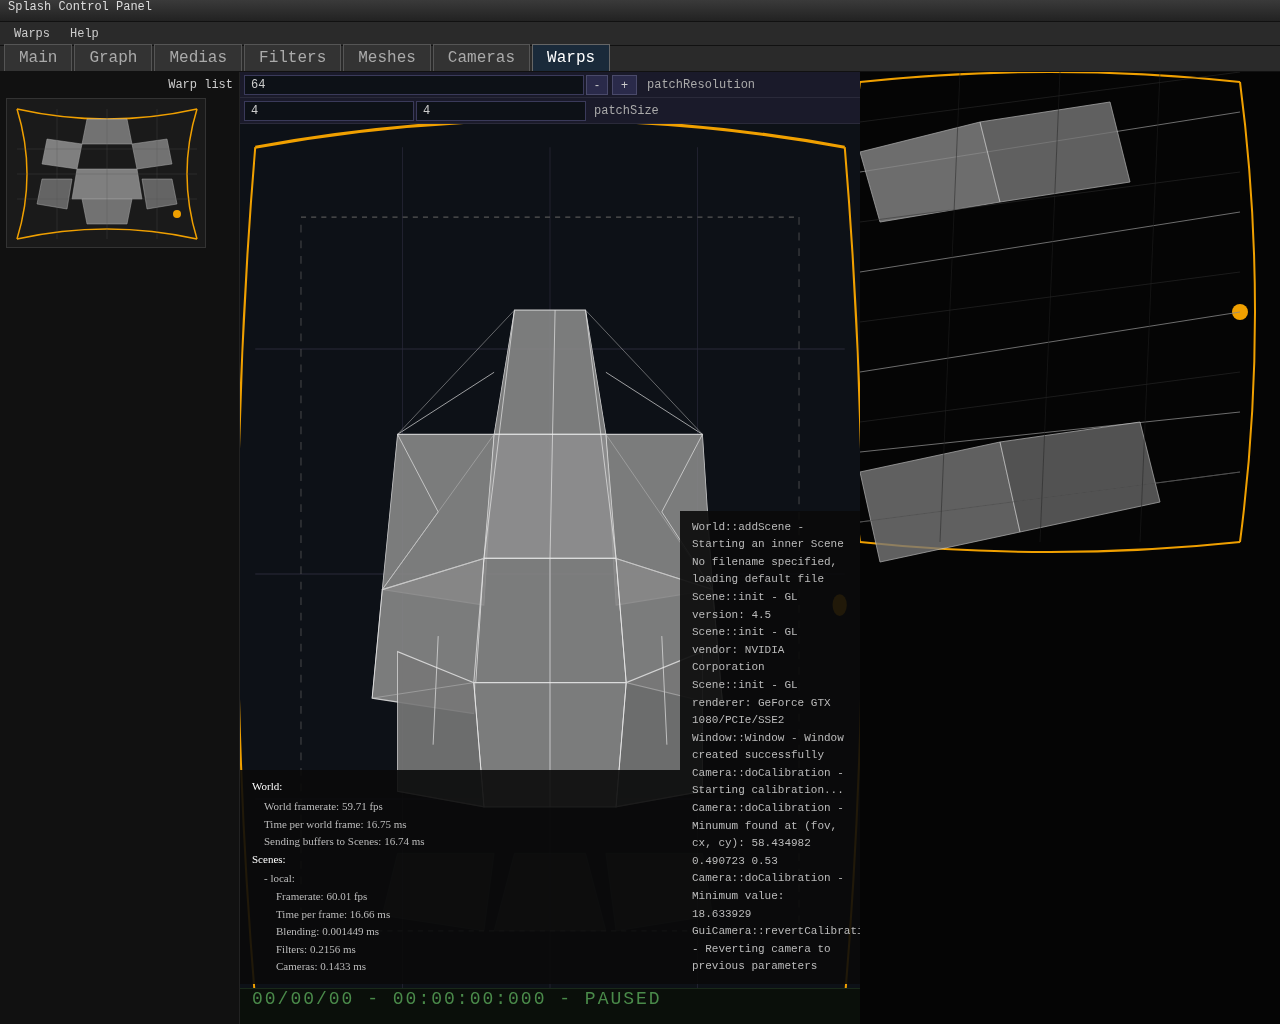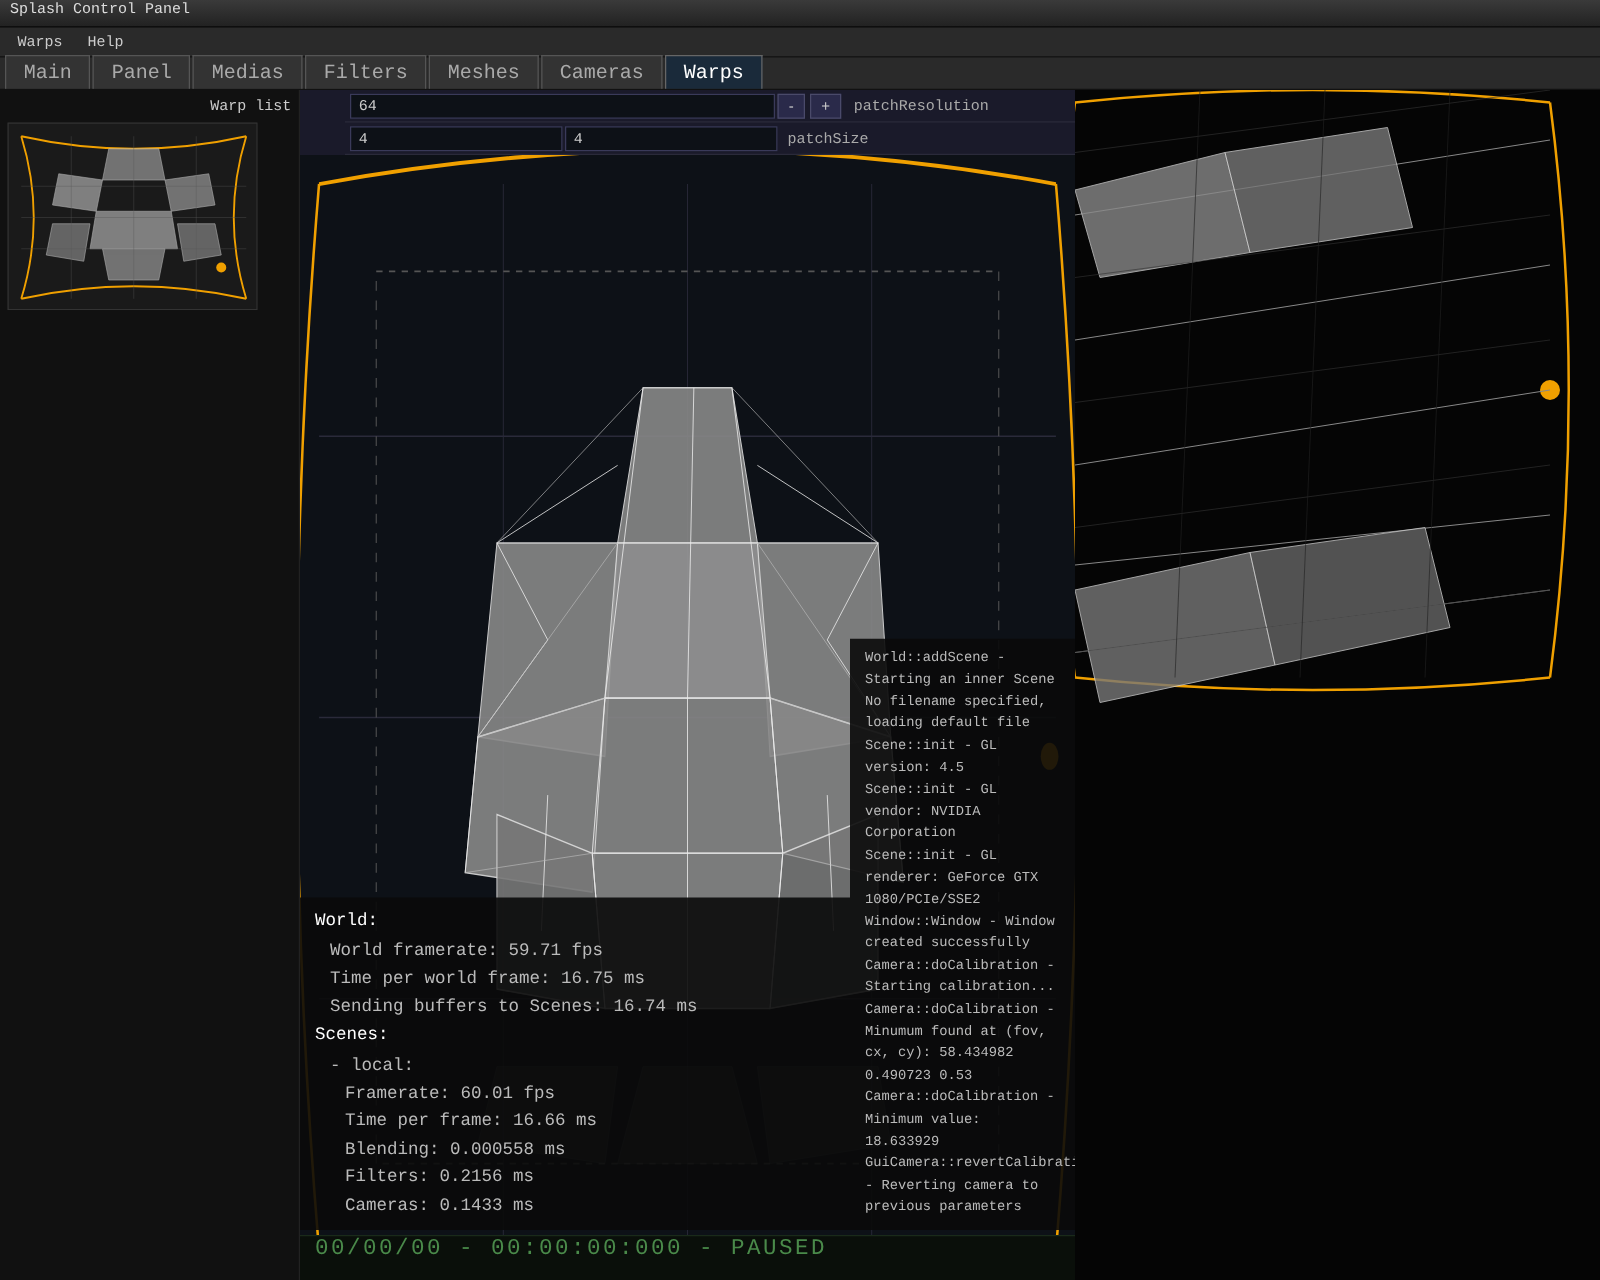--- a/index.html
+++ b/index.html
@@ -101,23 +101,24 @@
     }
 
     
     #stats-panel {
       position: absolute;
       bottom: 40px;
       left: 0;
       width: 440px;
       background: rgba(10,10,10,0.9);
       padding: 8px 12px;
-      font-size: 14px;
+      font-size: 11px;
       color: #bbb;
       line-height: 1.6;
+      font-family: Liberation Serif, serif;
     }
     .stats-section-title { color: #fff; margin-bottom: 2px; }
     .stats-indent { padding-left: 12px; }
     .stats-indent2 { padding-left: 24px; }
 
     
     #log-panel {
       position: absolute;
       bottom: 40px;
       left: 440px;
@@ -165,21 +166,20 @@
       right: 0;
       background: #1a1a2a;
       z-index: 10;
     }
     .control-row {
       display: flex;
       align-items: center;
       padding: 2px 4px;
       border-bottom: 1px solid #2a2a3a;
       height: 26px;
-      margin-left: 36px;
     }
     .control-input {
       background: #0d1117;
       border: 1px solid #3a3a5a;
       color: #ccc;
       padding: 2px 6px;
       font-size: 12px;
       font-family: 'Courier New', monospace;
       width: 340px;
     }
@@ -230,21 +230,21 @@
   <span>Splash Control Panel</span>
 </div>
 
 <div id="menu-bar">
   <span class="menu-item">Warps</span>
   <span class="menu-item">Help</span>
 </div>
 
 <div id="tab-bar">
   <div class="tab">Main</div>
-  <div class="tab">Panel</div>
+  <div class="tab">Graph</div>
   <div class="tab">Medias</div>
   <div class="tab">Filters</div>
   <div class="tab">Meshes</div>
   <div class="tab">Cameras</div>
   <div class="tab active">Warps</div>
 </div>
 
 <div id="main-content">
 
   <div id="left-panel">
@@ -388,21 +388,21 @@
 
     <div id="stats-panel">
       <div class="stats-section-title">World:</div>
       <div class="stats-indent">World framerate: 59.71 fps</div>
       <div class="stats-indent">Time per world frame: 16.75 ms</div>
       <div class="stats-indent">Sending buffers to Scenes: 16.74 ms</div>
       <div class="stats-section-title">Scenes:</div>
       <div class="stats-indent">- local:</div>
       <div class="stats-indent2">Framerate: 60.01 fps</div>
       <div class="stats-indent2">Time per frame: 16.66 ms</div>
-      <div class="stats-indent2">Blending: 0.000558 ms</div>
+      <div class="stats-indent2">Blending: 0.001449 ms</div>
       <div class="stats-indent2">Filters: 0.2156 ms</div>
       <div class="stats-indent2">Cameras: 0.1433 ms</div>
     </div>
 
     <div id="log-panel">
       <div>World::addScene - Starting an inner Scene</div>
       <div>No filename specified, loading default file</div>
       <div>Scene::init - GL version: 4.5</div>
       <div>Scene::init - GL vendor: NVIDIA Corporation</div>
       <div>Scene::init - GL renderer: GeForce GTX 1080/PCIe/SSE2</div>

